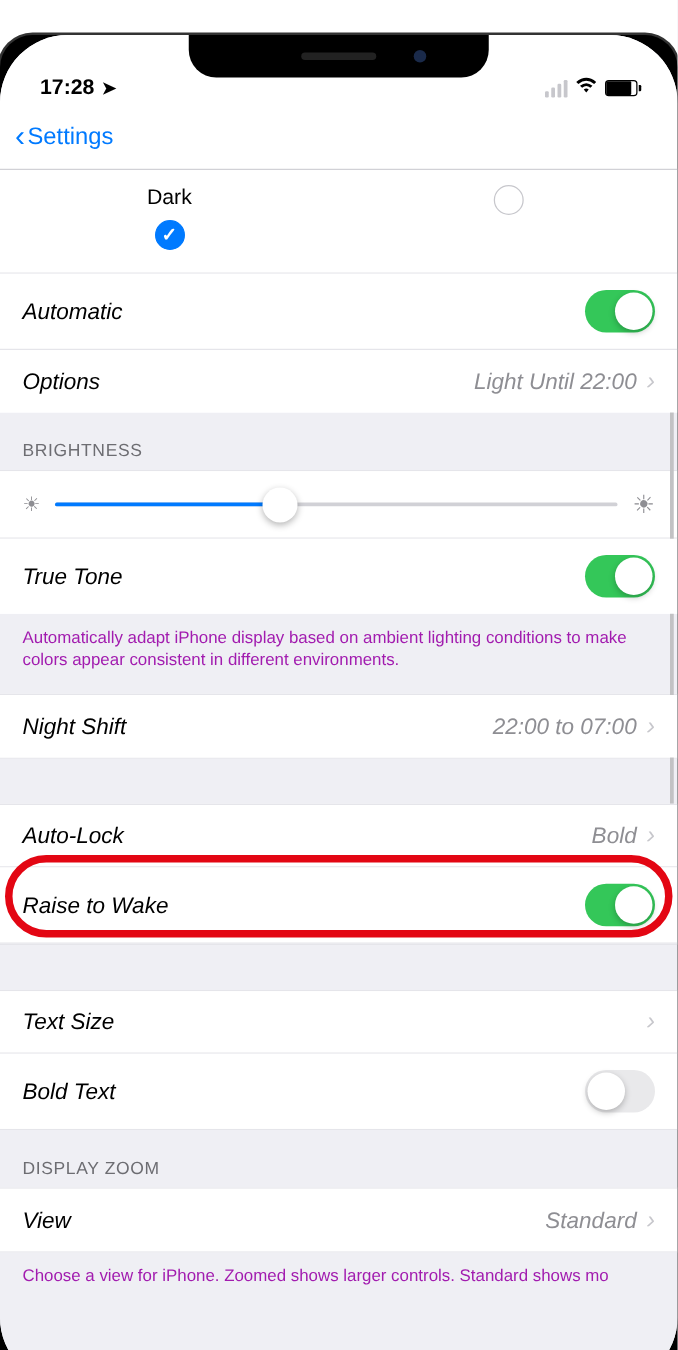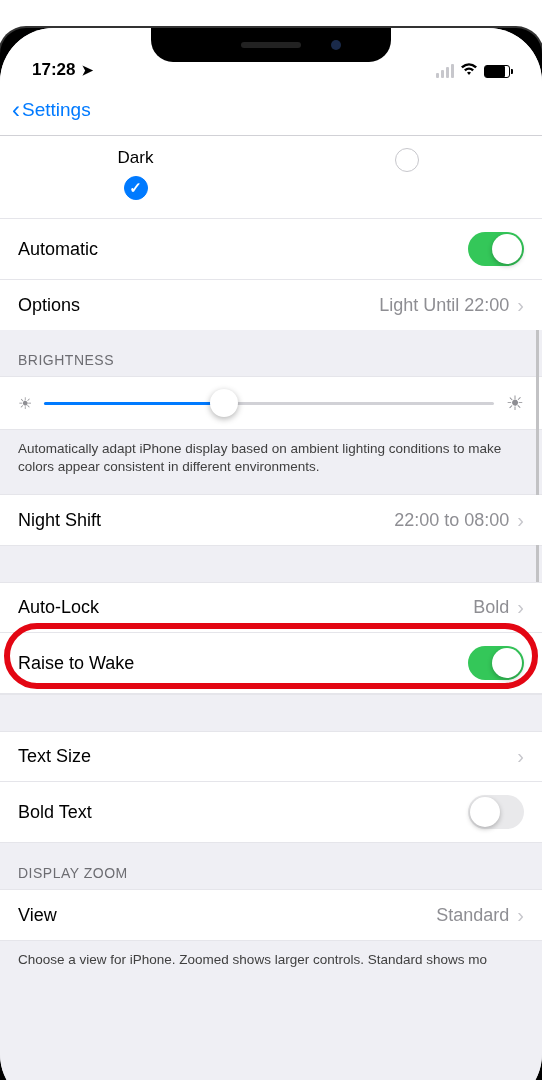--- a/index.html
+++ b/index.html
@@ -109,34 +109,35 @@
     .radio.checked::after { content:"✓"; color:#fff; font-size:15px; font-weight:700;}
 
     .cell {
       display:flex; align-items:center; justify-content:space-between;
       padding:13px 18px;
       background:#fff;
       font-size:18px;
       border-bottom:1px solid #e5e5ea;
       min-height:50px;
       position:relative;
+      font-style:italic;
     }
     .cell:last-child { border-bottom:none; }
     .cell-right { display:flex; align-items:center; gap:8px; color:#8e8e93;}
     .chevron-right { color:#c7c7cc; font-size:20px; font-weight:300;}
 
     .toggle { width:56px; height:34px; border-radius:17px; position:relative; transition:.2s;}
     .toggle.on { background:#34c759;}
     .toggle.off { background:#e9e9eb;}
     .toggle .knob { width:30px; height:30px; background:#fff; border-radius:50%; position:absolute; top:2px; box-shadow:0 2px 5px rgba(0,0,0,.25);}
     .toggle.on .knob { right:2px;}
     .toggle.off .knob { left:2px;}
 
     .section-header { font-size:14px; color:#6d6d72; padding:22px 18px 8px; text-transform:uppercase; letter-spacing:.5px;}
-    .section-footer { font-size:13.5px; color:#404040; padding:10px 18px 18px; line-height:1.35;}
+    .section-footer { font-size:13.5px; color:#a21caf; padding:10px 18px 18px; line-height:1.35;}
 
     .slider-row { display:flex; align-items:center; gap:12px; padding:14px 18px; background:#fff; border-bottom:1px solid #e5e5ea;}
     .sun-icon { color:#8e8e93; font-size:16px;}
     .sun-big { font-size:20px;}
     .slider-track { flex:1; height:3px; background:#d1d1d6; border-radius:2px; position:relative;}
     .slider-fill { height:100%; width:40%; background:#007aff; border-radius:2px;}
     .slider-thumb { width:28px; height:28px; background:#fff; border-radius:50%; position:absolute; left:40%; top:50%; transform:translate(-50%,-50%); box-shadow:0 2px 6px rgba(0,0,0,.3);}
 
     .group-top-border { border-top:1px solid #e5e5ea;}
     .group-bottom-border { border-bottom:1px solid #e5e5ea;}
@@ -236,28 +237,34 @@
 
       <div class="group-white group-top-border">
         <div class="slider-row">
           <span class="sun-icon">☀︎</span>
           <div class="slider-track">
             <div class="slider-fill"></div>
             <div class="slider-thumb"></div>
           </div>
           <span class="sun-icon sun-big">☀︎</span>
         </div>
+        <div class="cell">
+          <span>True Tone</span>
+          <div class="toggle on">
+              <div class="knob"></div>
+            </div>
+        </div>
       </div>
       <div class="section-footer">Automatically adapt iPhone display based on ambient lighting conditions to make colors appear consistent in different environments.</div>
 
       <div class="group-white group-top-border group-bottom-border">
         <div class="cell">
           <span>Night Shift</span>
           <div class="cell-right">
-            <span>22:00 to 08:00</span>
+            <span>22:00 to 07:00</span>
             <span class="chevron-right">›</span>
           </div>
         </div>
       </div>
 
       <div class="gap"></div>
 
       <div class="group-white group-top-border group-bottom-border" style="position:relative;">
         <div class="cell">
           <span>Auto-Lock</span>

